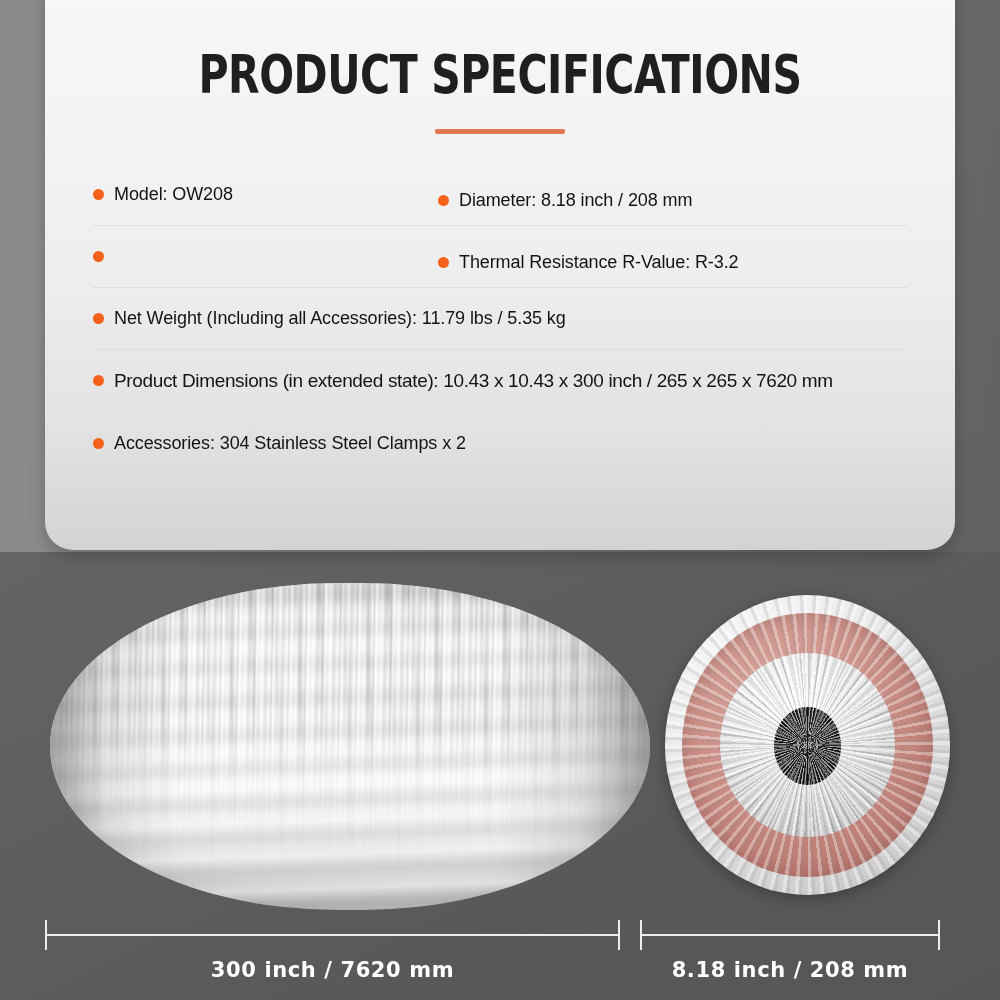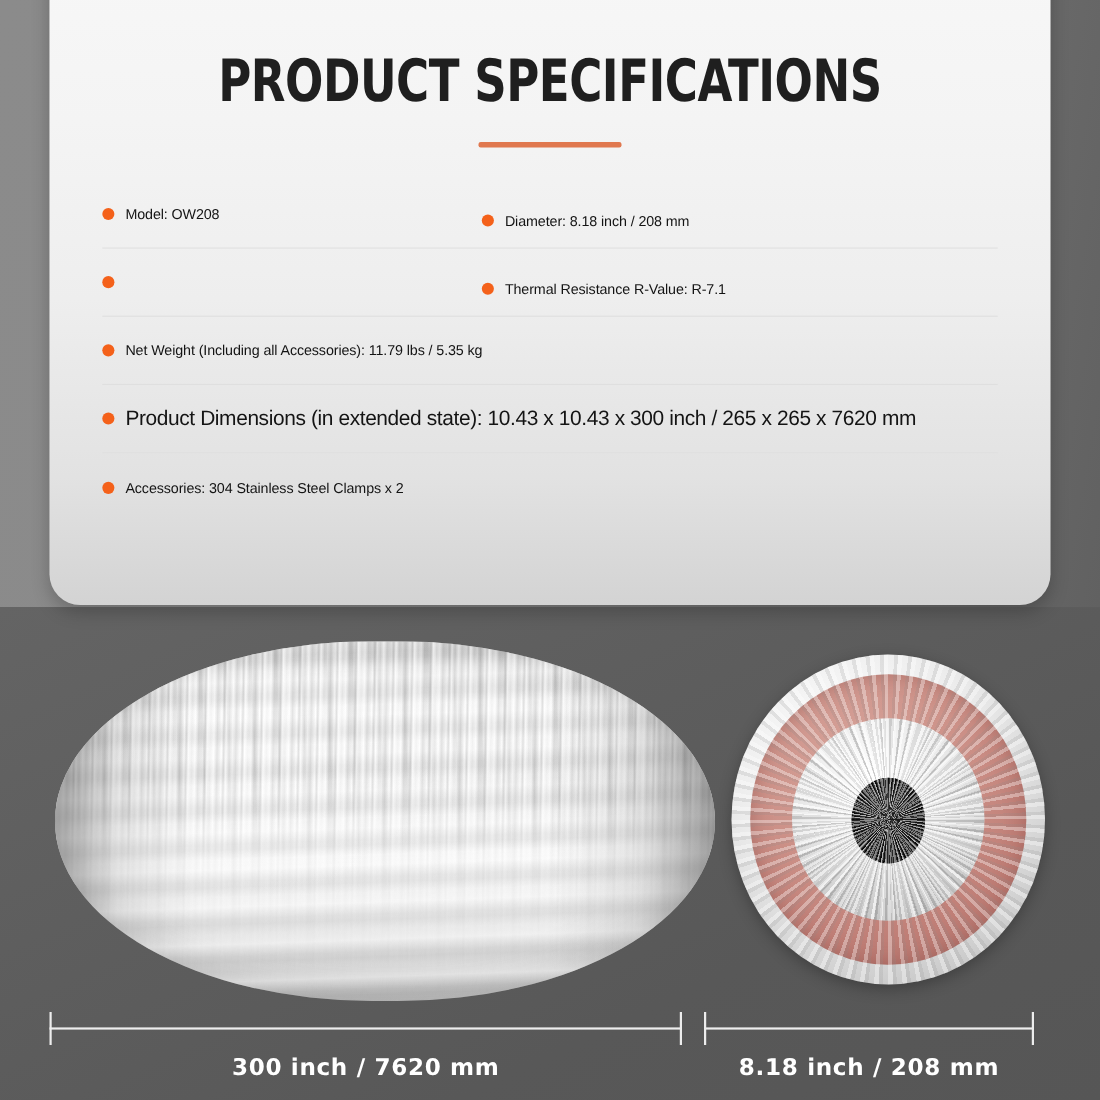--- a/index.html
+++ b/index.html
@@ -69,21 +69,21 @@
   .spec-cell.col-full { flex:1; }
 
   .bullet {
     width:11px; height:11px;
     border-radius:50%;
     background:#f4611a;
     flex:none;
     margin-right:10px;
   }
   .spec-text {
-    font-size:13px;
+    font-size:18px;
     color:#141414;
     white-space:nowrap;
     letter-spacing:-0.1px;
   }
   .spec-text.long { font-size:19px; letter-spacing:-0.35px; }
 
   
   #duct-side {
     position:absolute;
     left:50px; top:583px;
@@ -244,21 +244,21 @@
       </div>
     </div>
 
 
     <div class="spec-row">
       <div class="spec-cell col-left">
         <span class="bullet"></span>
       </div>
       <div class="spec-cell col-right">
         <span class="bullet"></span>
-        <span class="spec-text">Thermal Resistance R-Value: R-7.1</span>
+        <span class="spec-text">Thermal Resistance R-Value: R-3.2</span>
       </div>
     </div>
 
     <div class="spec-row">
       <div class="spec-cell col-full">
         <span class="bullet"></span>
         <span class="spec-text">Net Weight (Including all Accessories): 11.79 lbs / 5.35 kg</span>
       </div>
     </div>
 

